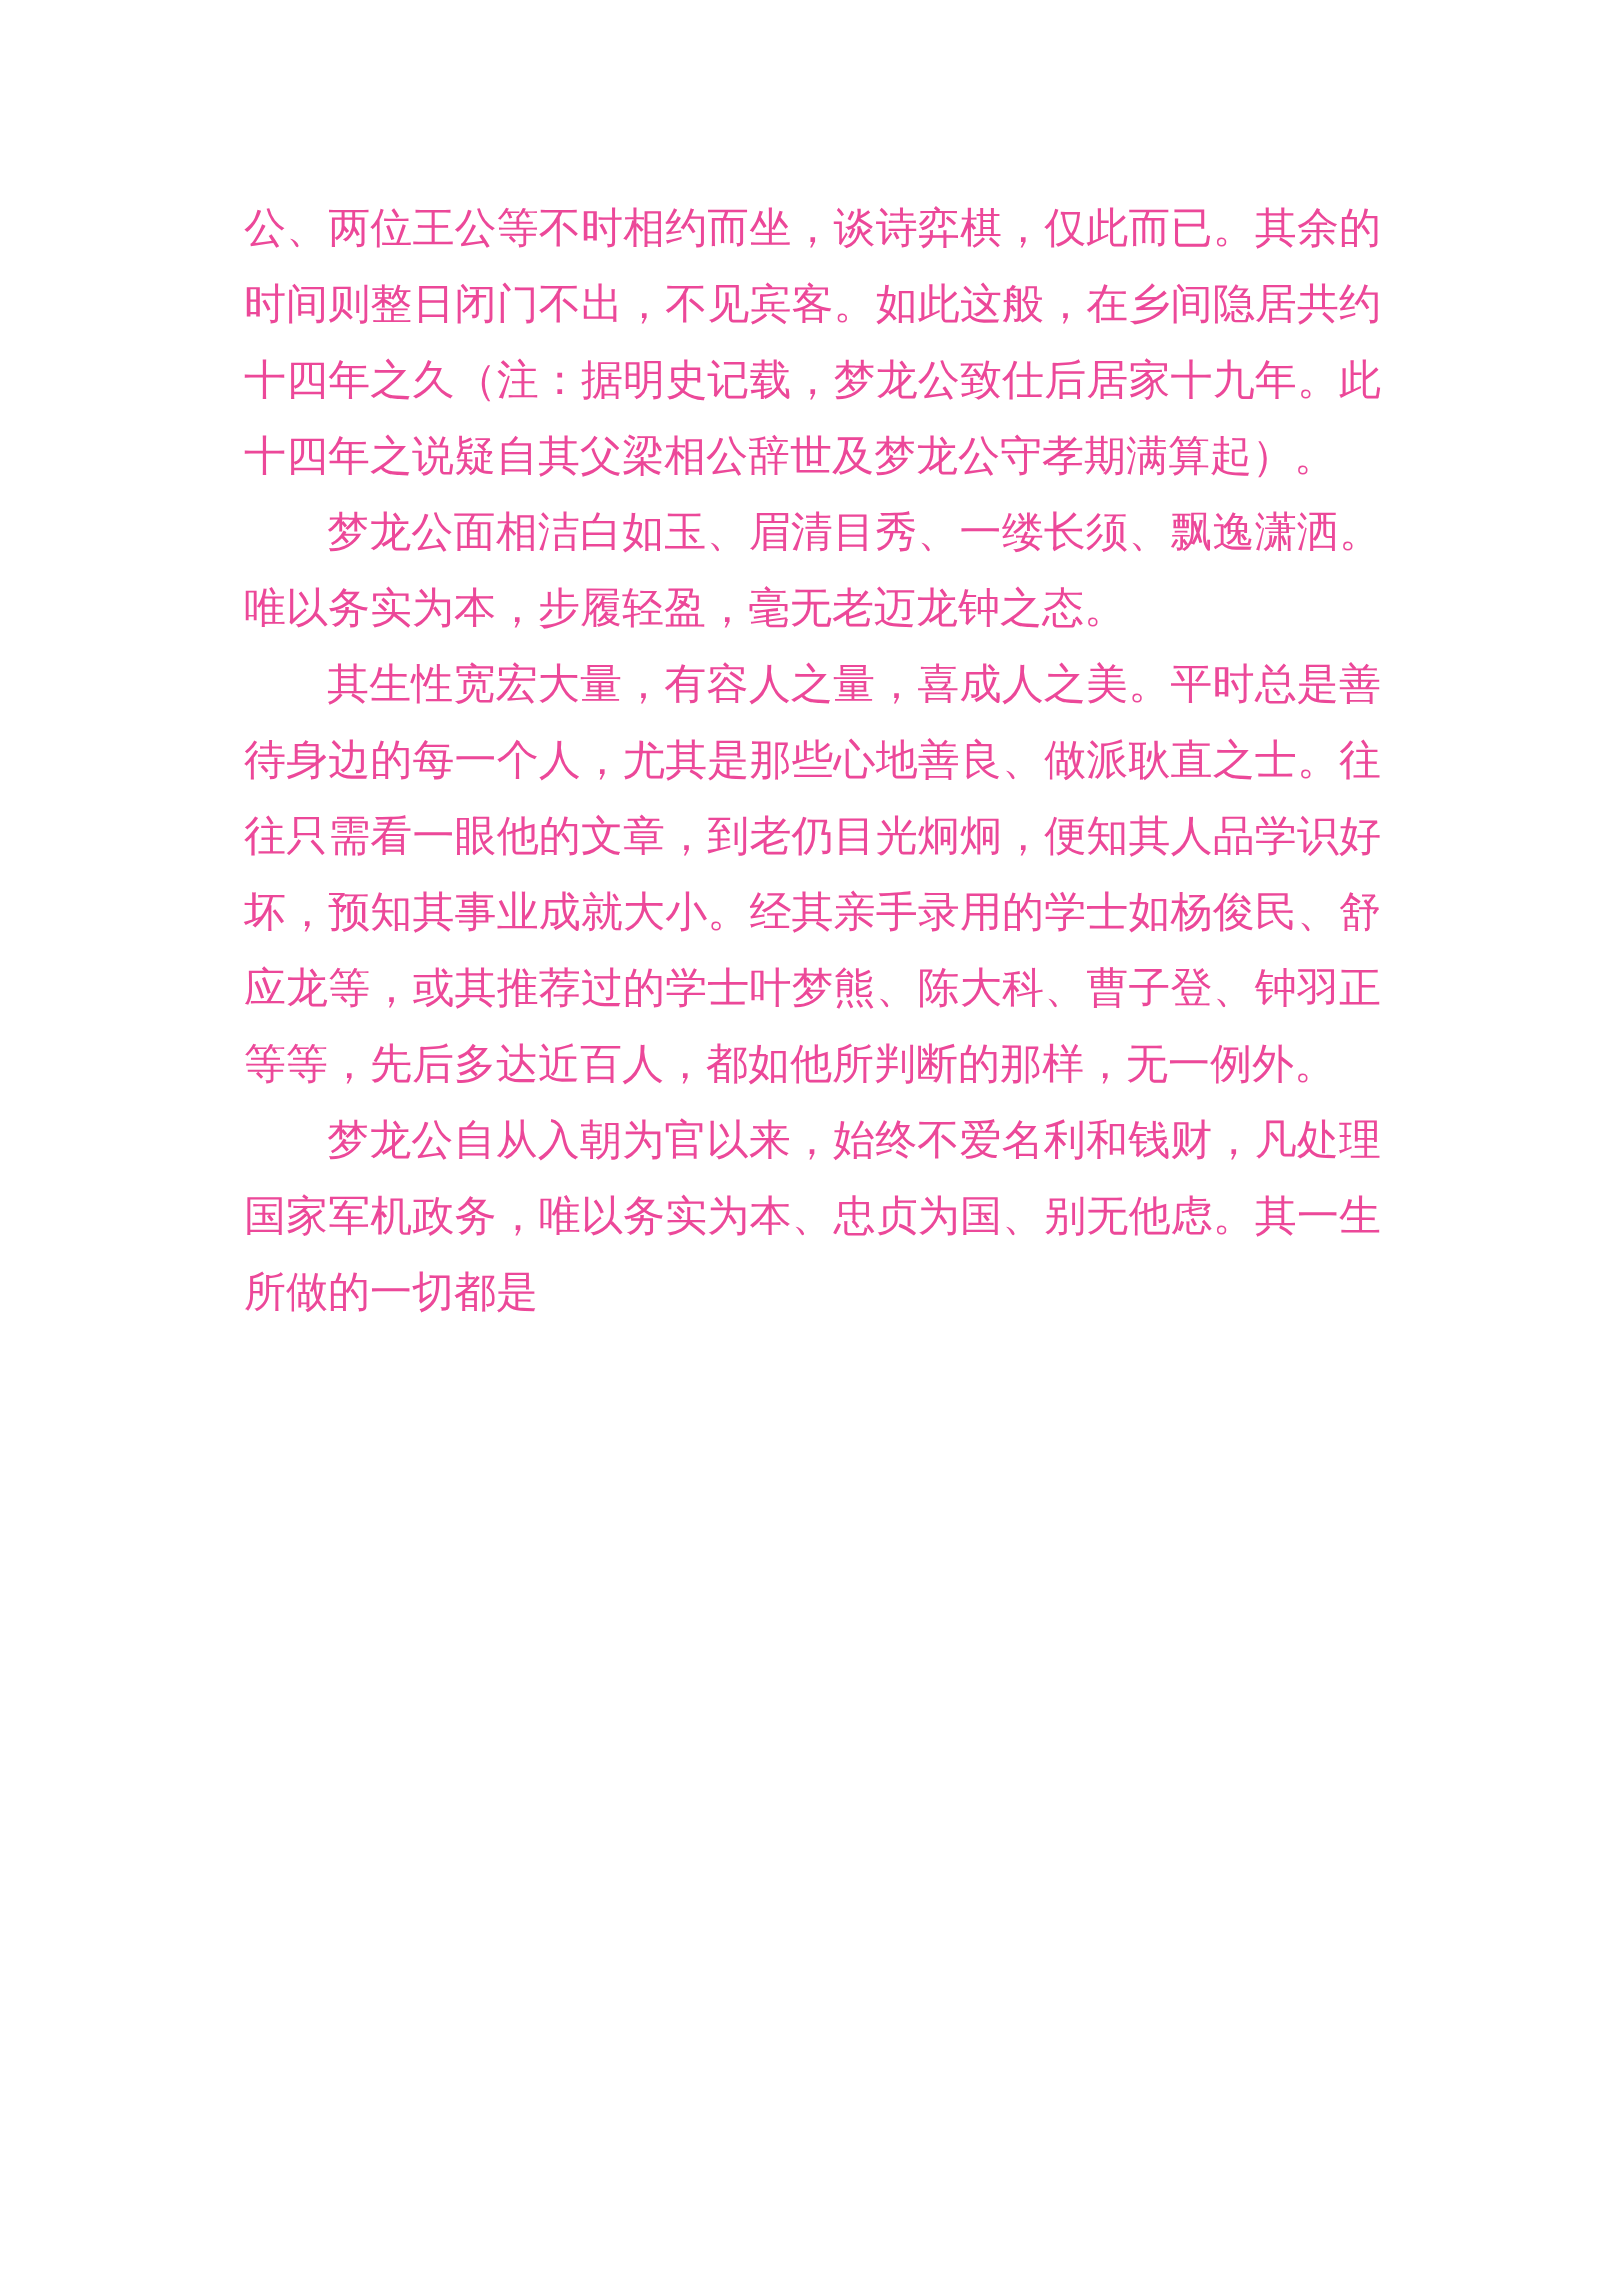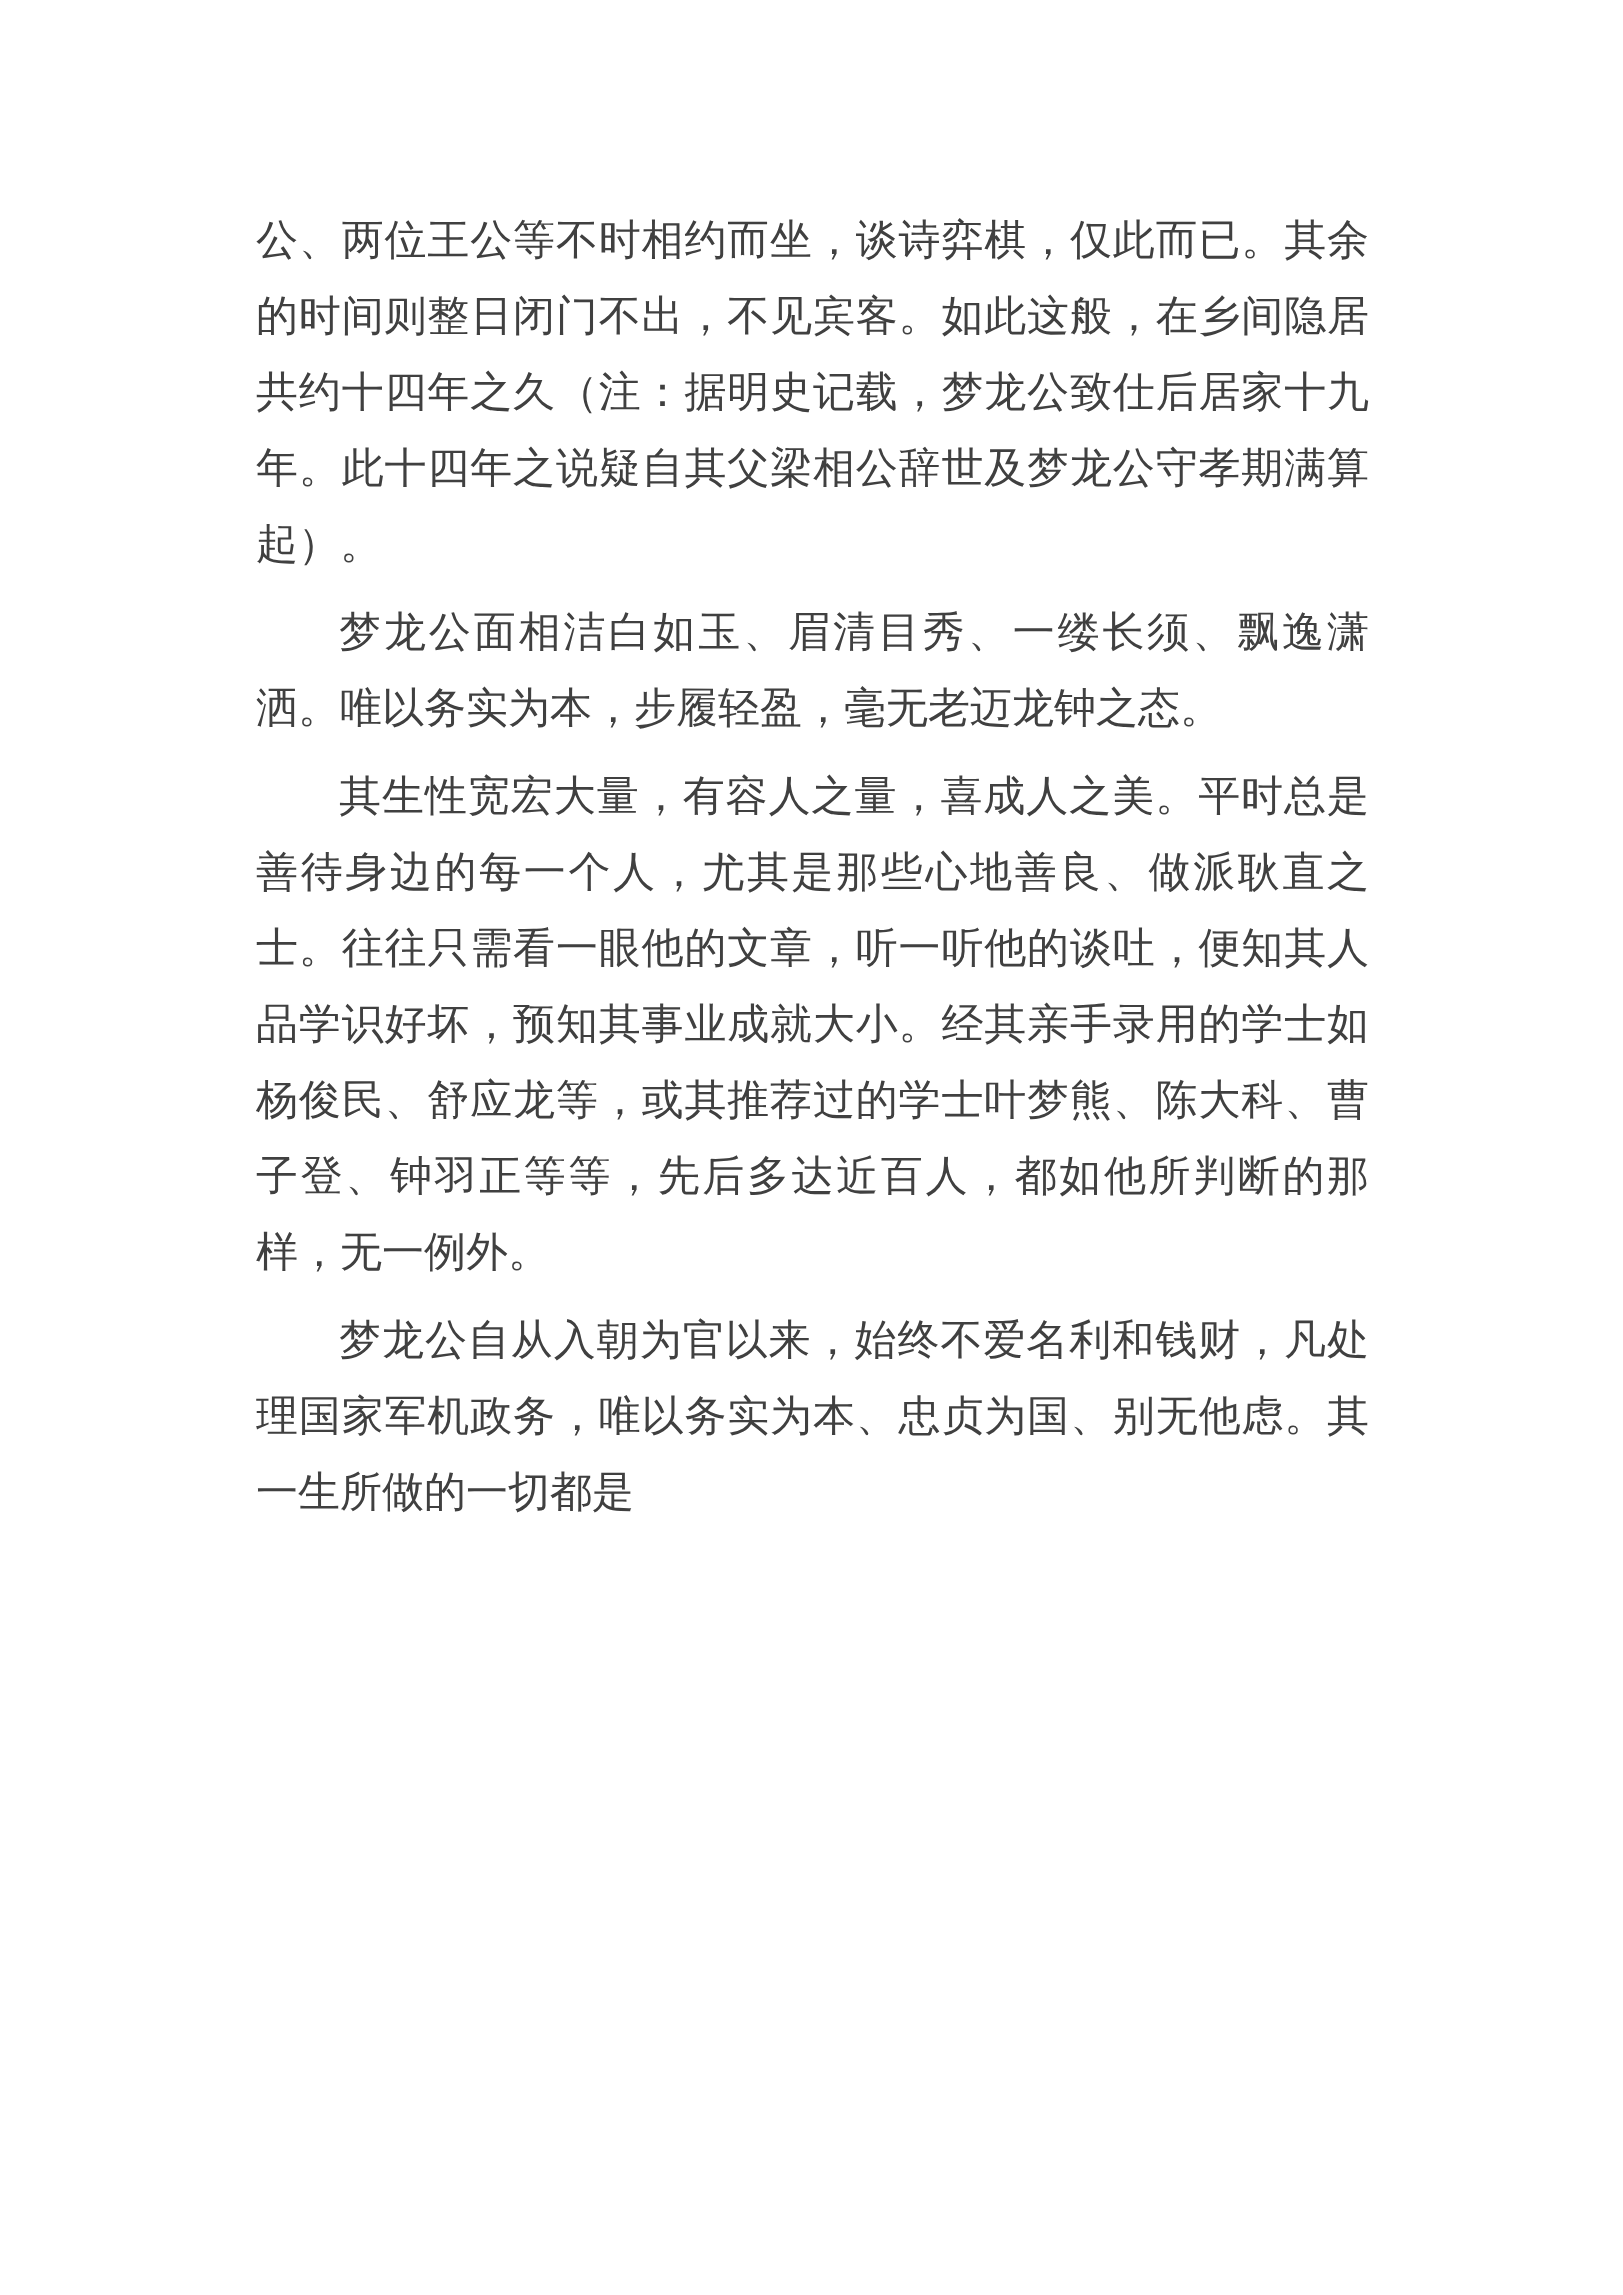--- a/index.html
+++ b/index.html
@@ -21,22 +21,22 @@
     position: absolute;
     left: 244px;
     top: 190px;
     width: 1137px;
   }
 
   .para {
     font-family: "DejaVu Serif", "Liberation Serif", serif;
     font-size: 42px;
     line-height: 76px;
-    color: #404040;
-    margin: 12px;
+    color: #ec4899;
+    margin: 0;
     padding: 0;
     text-align: justify;
     text-justify: inter-character;
     text-align-last: left;
     letter-spacing: 0;
     word-break: break-all;
     -webkit-font-smoothing: antialiased;
   }
 
   .para.indent {
@@ -52,19 +52,19 @@
 
 <div class="page">
   <div class="text-column">
 
     <p class="para">公、两位王公等不时相约而坐，谈诗弈棋，仅此而已。其余的时间则整日闭门不出，不见宾客。如此这般，在乡间隐居共约十四年之久（注：据明史记载，梦龙公致仕后居家十九年。此十四年之说疑自其父梁相公辞世及梦龙公守孝期满算起）。</p>
 
 
 
     <p class="para indent">梦龙公面相洁白如玉、眉清目秀、一缕长须、飘逸潇洒。唯以务实为本，步履轻盈，毫无老迈龙钟之态。</p>
 
-    <p class="para indent">其生性宽宏大量，有容人之量，喜成人之美。平时总是善待身边的每一个人，尤其是那些心地善良、做派耿直之士。往往只需看一眼他的文章，听一听他的谈吐，便知其人品学识好坏，预知其事业成就大小。经其亲手录用的学士如杨俊民、舒应龙等，或其推荐过的学士叶梦熊、陈大科、曹子登、钟羽正等等，先后多达近百人，都如他所判断的那样，无一例外。</p>
+    <p class="para indent">其生性宽宏大量，有容人之量，喜成人之美。平时总是善待身边的每一个人，尤其是那些心地善良、做派耿直之士。往往只需看一眼他的文章，到老仍目光炯炯，便知其人品学识好坏，预知其事业成就大小。经其亲手录用的学士如杨俊民、舒应龙等，或其推荐过的学士叶梦熊、陈大科、曹子登、钟羽正等等，先后多达近百人，都如他所判断的那样，无一例外。</p>
 
     <p class="para indent">梦龙公自从入朝为官以来，始终不爱名利和钱财，凡处理国家军机政务，唯以务实为本、忠贞为国、别无他虑。其一生所做的一切都是</p>
 
   </div>
 </div>
 
 
 </body></html>

